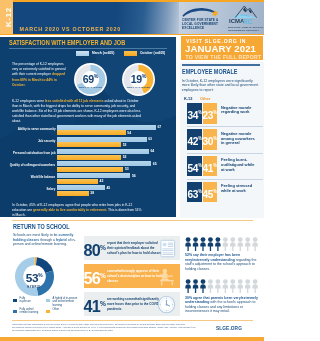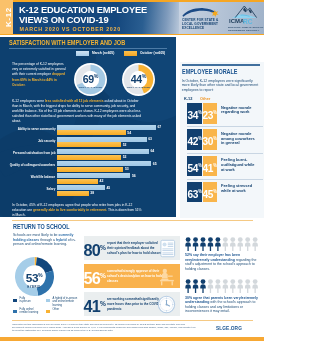--- a/index.html
+++ b/index.html
@@ -114,24 +114,20 @@
 
 <div class="page">
 
   <div class="abs" id="header">
     <div class="abs" id="header-topline"></div>
     <div class="abs" id="header-botline"></div>
     <div class="abs" id="orange-strip">
       <div class="abs" id="k12-vert">K-12</div>
     </div>
     <div class="abs" id="blue-head"></div>
-    <div class="abs" id="head-title">
-      <div>K-12 EDUCATION EMPLOYEE</div>
-      <div>VIEWS ON COVID-19</div>
-    </div>
     <div class="abs" id="head-sub">MARCH 2020 VS OCTOBER 2020</div>
 
     <div class="abs" id="slge-logo">
       <svg width="40" height="13" viewBox="0 0 44 14">
         <path d="M1.5 10.6 C6 4.6 16 1.6 25 2.2 C31 2.6 35 4.2 38.2 6.3 L37.0 8.1 C33.6 6.3 29.6 5.2 24.6 5.0 C16 4.7 7.5 7.2 2.6 11.8 Z" fill="#1b4a85"></path>
         <path d="M37.0 4.0 L38.3 6.4 L40.9 5.6 L39.4 7.9 L41.2 9.6 L38.6 9.5 L38.0 12.0 L36.6 9.8 L34.1 10.6 L35.4 8.3 L33.8 6.5 L36.4 6.7 Z" fill="#f5a81c"></path>
       </svg>
       <div id="slge-txt">
         <div>CENTER FOR STATE &amp;</div>
         <div>LOCAL GOVERNMENT</div>
@@ -191,21 +187,21 @@
     </div>
 
     <div class="donut" id="donut2">
       <svg width="33" height="33" viewBox="0 0 37 37">
         <circle cx="18.5" cy="18.5" r="18.5" fill="#ffffff"></circle>
         <circle cx="18.5" cy="18.5" r="16.6" fill="#e3e6ea"></circle>
         <path id="d2arc" fill="#f9b233" d="M 18.5 18.5 L 18.5 1.8999999999999986 A 16.6 16.6 0 0 1 24.61086757456566 33.93428966574497 Z"></path>
         <circle cx="18.5" cy="18.5" r="9.7" fill="#ffffff"></circle>
       </svg>
       <div class="dv" style="top:8.5px;">
-        <div class="dnum"><span>44</span><sup>%</sup></div>
+        <div class="dnum"><span>19</span><sup>%</sup></div>
         <div class="dlab">VERY SATISFIED</div>
       </div>
     </div>
 
     <div class="abs bodytext" id="bars-copy"><span>K-12 employees were</span> <span class="hl">less satisfied with all 13 job elements</span> <span>asked about in October than in March, with the biggest drops for ability to serve community, job security, and work/life balance. Six of the 13 job elements are shown. K-12 employees were also less satisfied than other state/local government workers with many of the job elements asked about.</span></div>
 
     <div class="abs" id="barchart">
         <div class="brow" style="top: 0px;">
           <div class="blab">Ability to serve community</div>
           <div class="bbar m" style="width: 99.305px;"></div>
@@ -246,20 +242,25 @@
           <div class="bbar m" style="width: 48.375px;"></div>
           <div class="bval" style="left: 106.475px; top: 1.2px;">45</div>
           <div class="bbar o" style="width: 32.17px;"></div>
           <div class="bval" style="left: 90.27px; top: 6.5px;">38</div>
         </div>
       </div>
 
     <div class="abs bodytext" id="ret-copy"><span>In October, 45% of K-12 employees agree that people who retire from jobs in K-12 education are</span> <span class="hl">generally able to live comfortably in retirement.</span> <span>This is down from 51% in March.</span></div>
   </div>
 
+  <div class="abs" id="cta">
+    <div class="abs" id="cta-l1">VISIT SLGE.ORG IN</div>
+    <div class="abs" id="cta-l2">JANUARY 2021</div>
+    <div class="abs" id="cta-l3">TO VIEW THE FULL REPORT</div>
+  </div>
 
   <div class="abs" id="morale">
     <div class="abs" id="morale-rule"></div>
     <div class="abs" id="morale-title">EMPLOYEE MORALE</div>
     <div class="abs" id="morale-copy">In October, K-12 employees were significantly more likely than other state and local government employees to report:</div>
     <div class="abs" id="morale-heads">
       <div class="mh" style="left:2px;color:#12406f;">K-12</div>
       <div class="mh" style="left:18px;color:#f0992b;">Other</div>
     </div>
     <div id="morale-rows">

